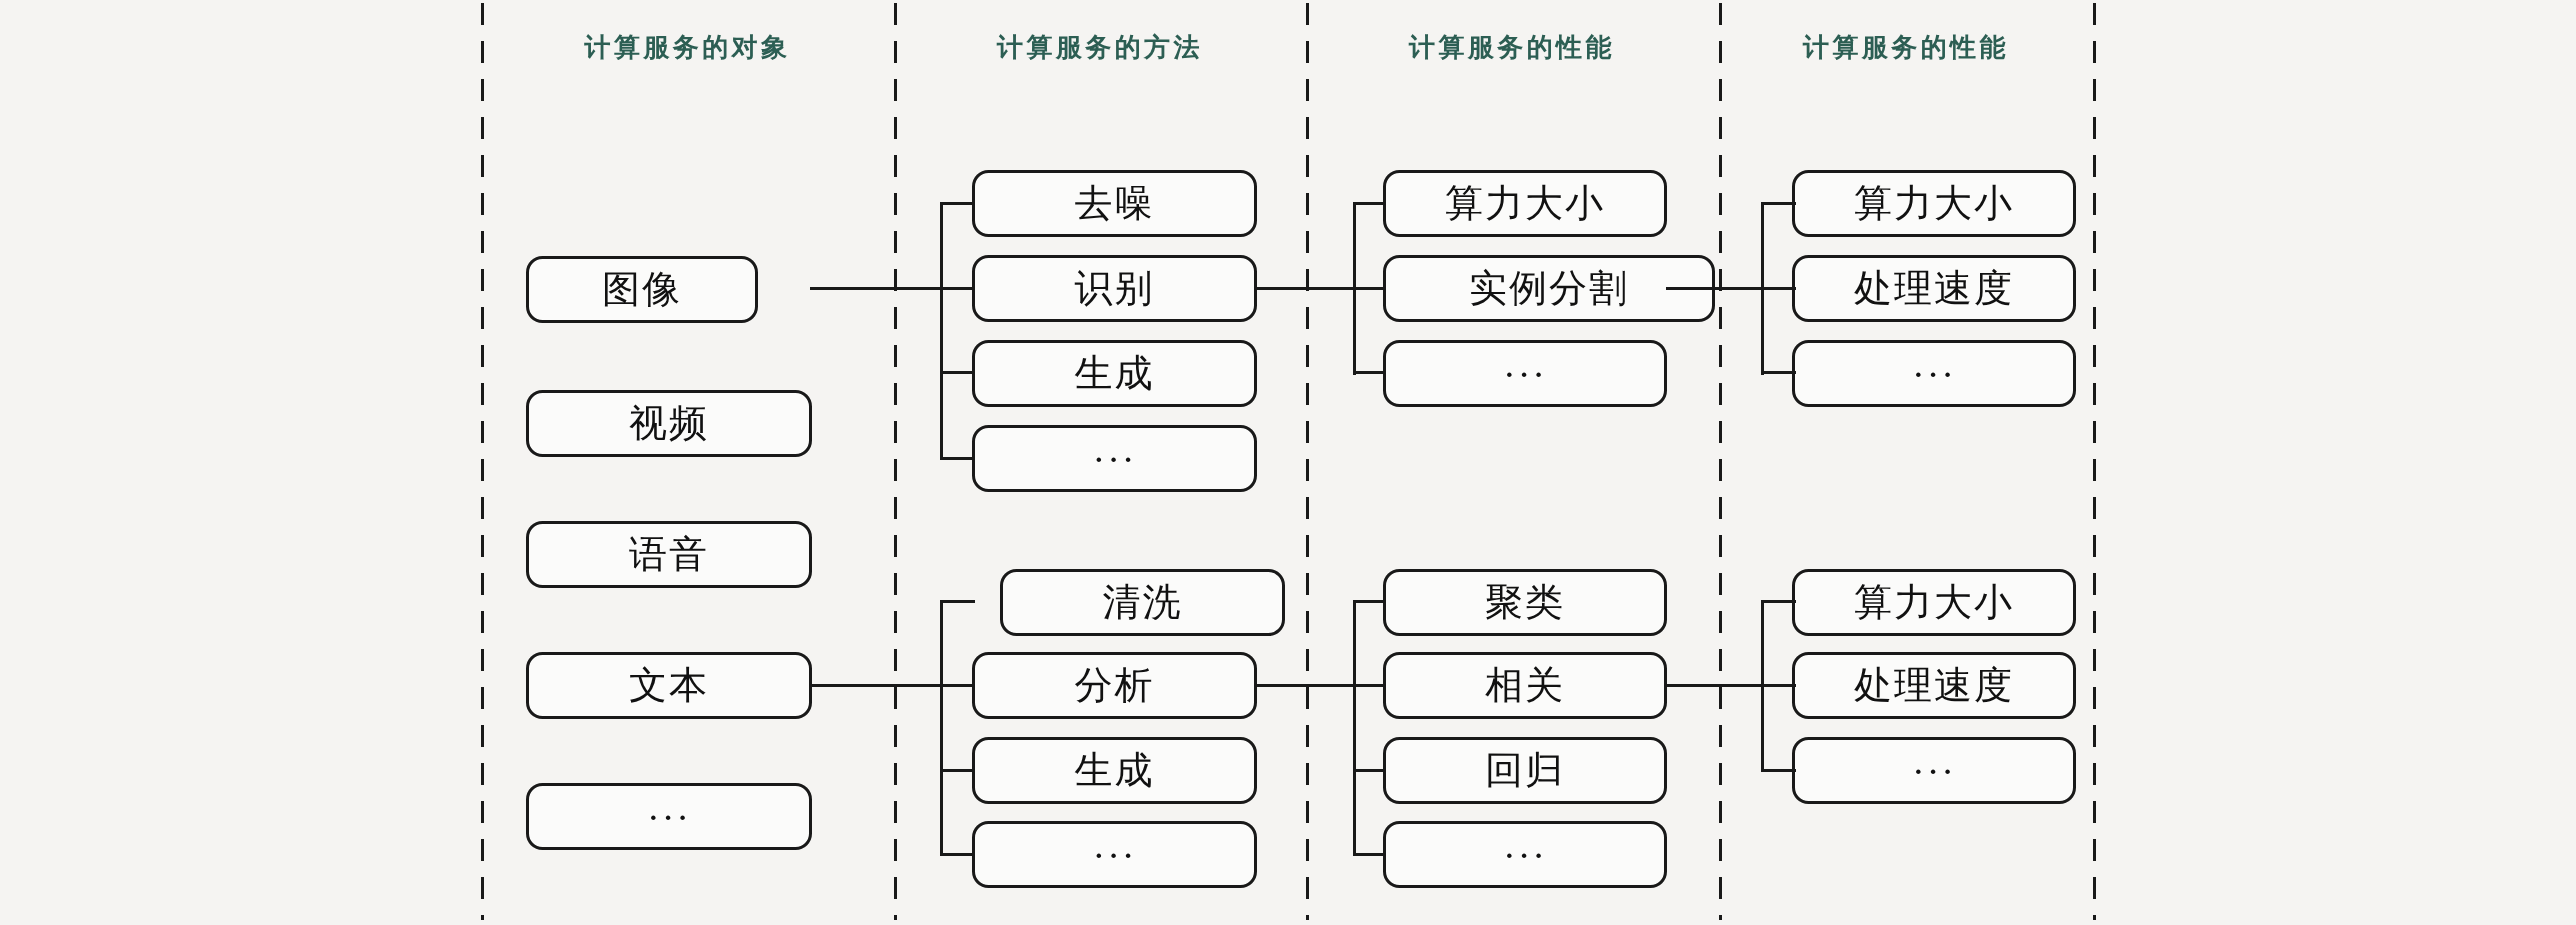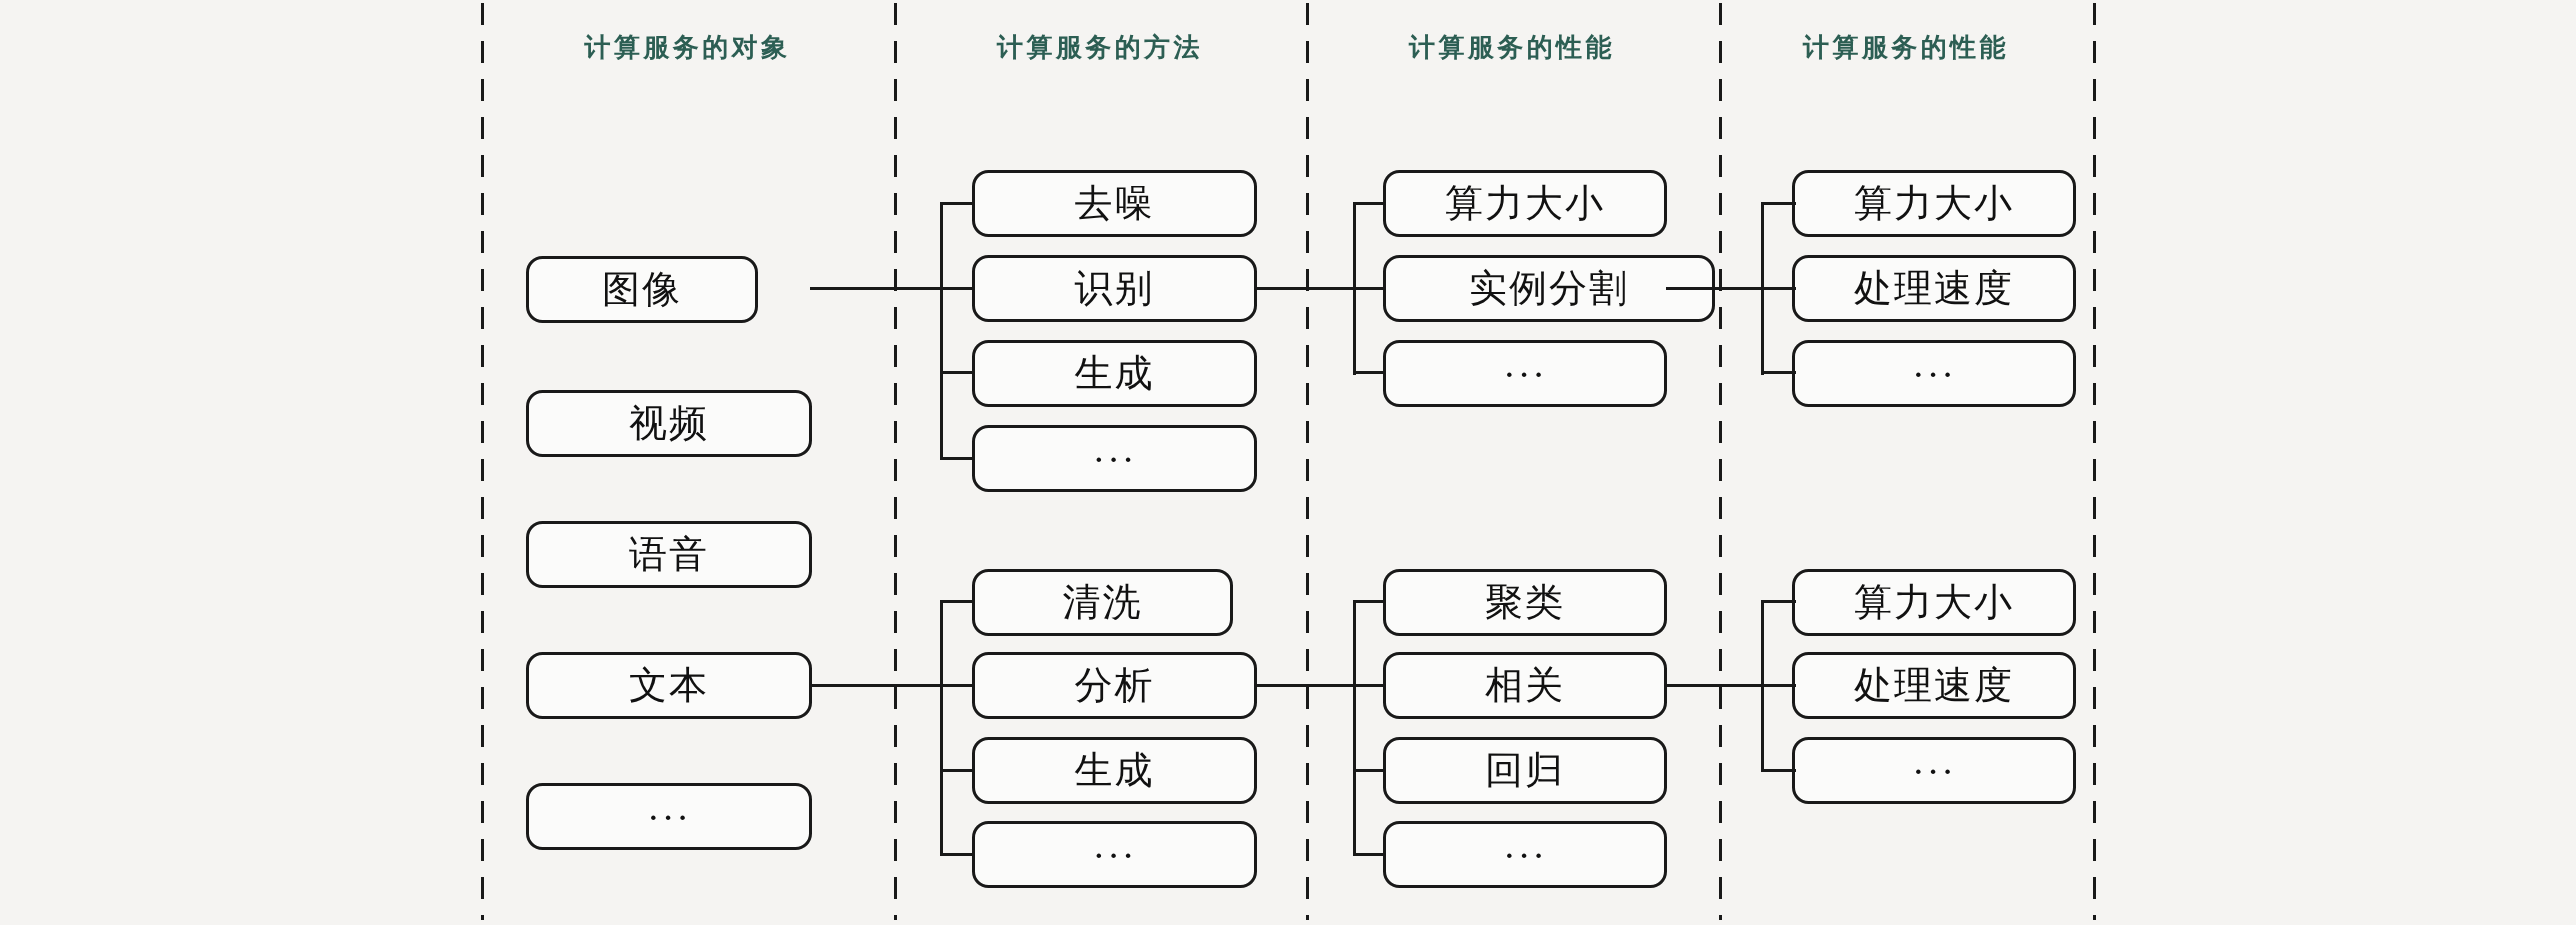--- a/index.html
+++ b/index.html
@@ -52,21 +52,21 @@
   <div class="node" style="left:526px;top:390px;width:286px">视频</div>
   <div class="node" style="left:526px;top:521px;width:286px">语音</div>
   <div class="node" style="left:526px;top:652px;width:286px">文本</div>
   <div class="node" style="left:526px;top:783px;width:286px">···</div>
 
   <div class="node" style="left:972px;top:170px;width:285px">去噪</div>
   <div class="node" style="left:972px;top:255px;width:285px">识别</div>
   <div class="node" style="left:972px;top:340px;width:285px">生成</div>
   <div class="node" style="left:972px;top:425px;width:285px">···</div>
 
-  <div class="node" style="left:972px;top:569px;width:261px">清洗</div>
+  <div class="node" style="left:1000px;top:569px;width:285px">清洗</div>
   <div class="node" style="left:972px;top:652px;width:285px">分析</div>
   <div class="node" style="left:972px;top:737px;width:285px">生成</div>
   <div class="node" style="left:972px;top:821px;width:285px">···</div>
 
   <div class="node" style="left:1383px;top:170px;width:284px">算力大小</div>
   <div class="node" style="left:1383px;top:255px;width:332px">实例分割</div>
   <div class="node" style="left:1383px;top:340px;width:284px">···</div>
 
   <div class="node" style="left:1383px;top:569px;width:284px">聚类</div>
   <div class="node" style="left:1383px;top:652px;width:284px">相关</div>

